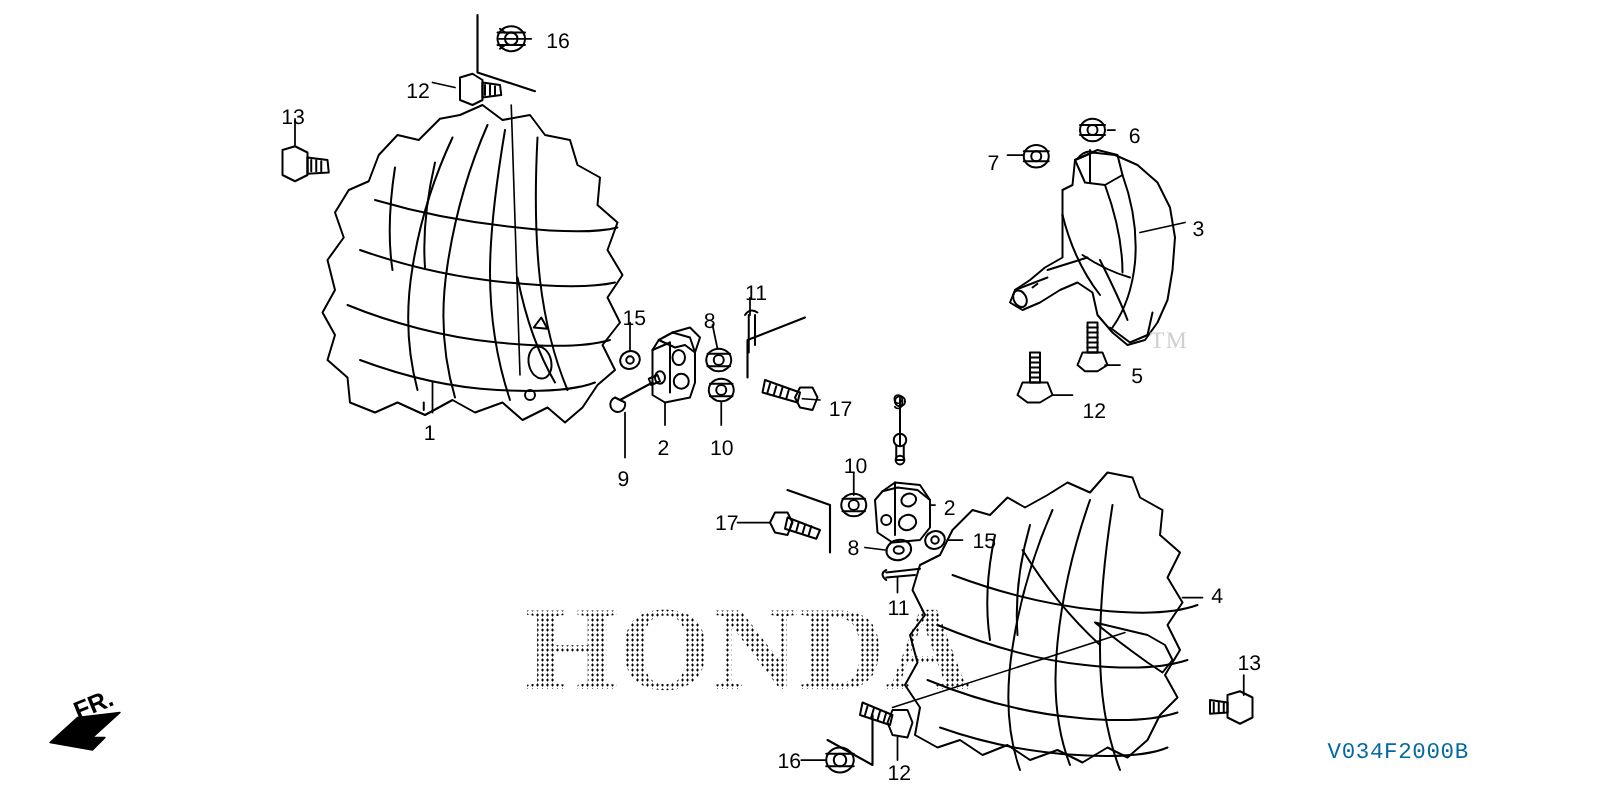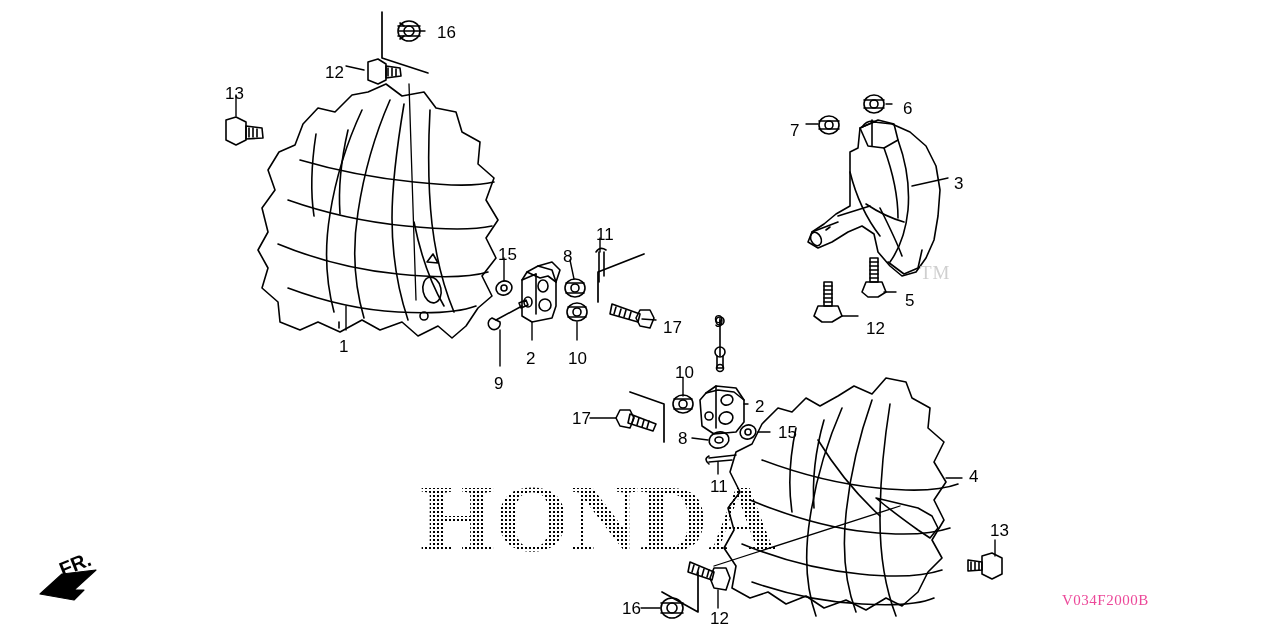--- a/index.html
+++ b/index.html
@@ -23,21 +23,21 @@
     background-size:4px 4px;
     -webkit-background-clip:text;background-clip:text;
     -webkit-text-fill-color:transparent;color:transparent;
   }
   .callout{
     position:absolute;font-family:"Liberation Sans", sans-serif;
     font-size:17px;color:#000;line-height:21px;white-space:nowrap;
   }
   #partno{
     position:absolute;left:1062px;top:592px;
-    font-family:Liberation Serif, serif;font-size:15px;letter-spacing:0.5px;color:#ec4899;
+    font-family:Liberation Mono, monospace;font-size:18px;letter-spacing:0.5px;color:#0369a1;
   }
   #tm{
     position:absolute;left:920px;top:262px;font-family:"Liberation Serif", serif;
     font-size:19px;color:#cfcfcf;letter-spacing:1px;
   }
   #fr-label{
     position:absolute;left:56px;top:560px;width:80px;height:40px;
     font-family:"Liberation Sans", sans-serif;font-weight:700;font-size:20px;
     color:#000;transform:rotate(-22deg);transform-origin:left top;
   }

